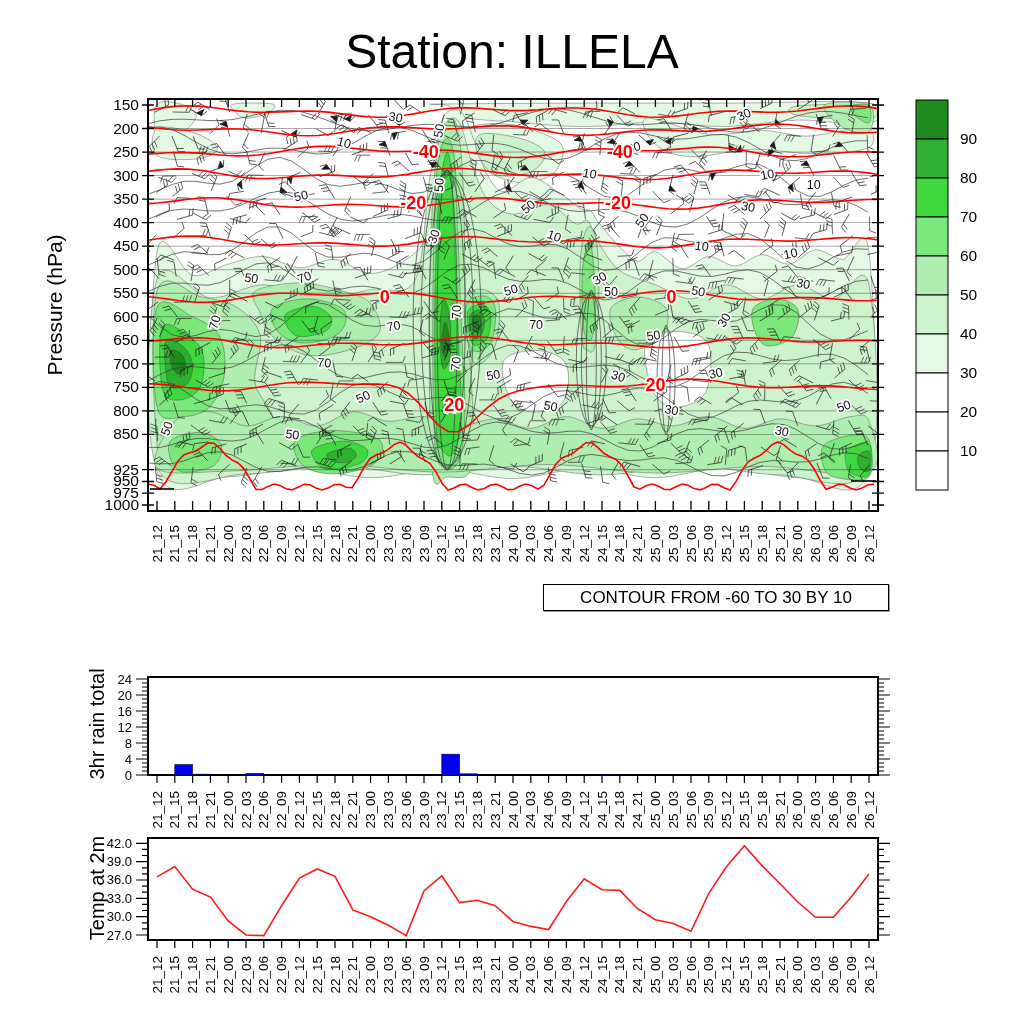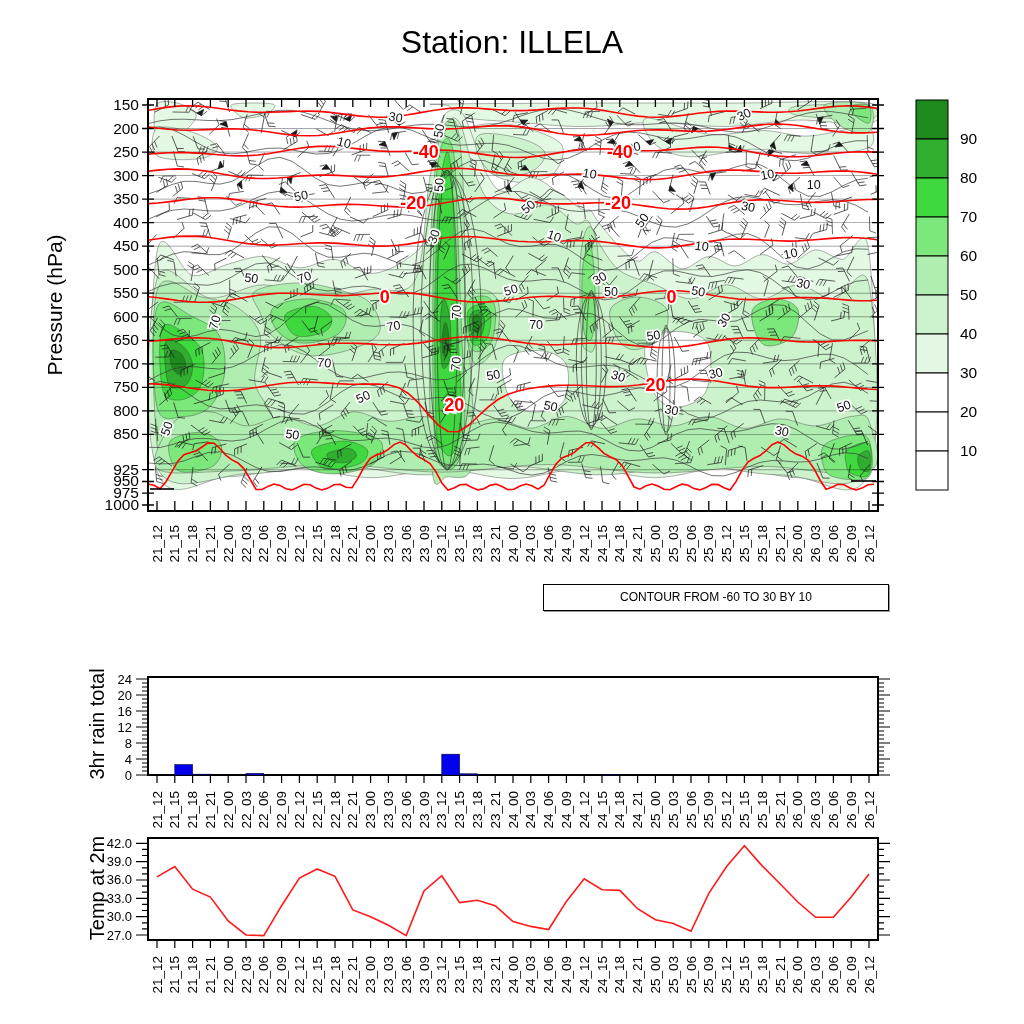--- a/index.html
+++ b/index.html
@@ -1,24 +1,24 @@
 <!DOCTYPE html>
 <html><head>
 <meta charset="utf-8">
 <style>
   html,body{margin:0;padding:0;background:#fff;}
   .page{position:relative;width:1024px;height:1024px;background:#fff;overflow:hidden;
         font-family:"Liberation Sans",sans-serif;}
-  .title{position:absolute;left:0;right:0;top:24px;text-align:center;font-size:32px;color:#000;}
+  .title{position:absolute;left:0;right:0;top:24px;text-align:center;font-size:48px;color:#000;}
   .vlabel{position:absolute;white-space:nowrap;transform:translate(-50%,-50%) rotate(-90deg);color:#000;}
   #pressure-label{left:55px;top:305px;font-size:21px;}
   #rain-label{left:97px;top:724px;font-size:20px;}
   #temp-label{left:97px;top:888px;font-size:20px;}
   .contour-note{position:absolute;left:543px;top:584px;width:344px;height:25px;
-        border:1.6px solid #000;font-size:12px;line-height:25px;text-align:center;color:#000;
+        border:1.6px solid #000;font-size:17px;line-height:25px;text-align:center;color:#000;
         box-shadow:1px 1px 0 #999;}
   svg{position:absolute;left:0;top:0;}
   svg text{font-family:"Liberation Sans",sans-serif;}
 </style>
 </head>
 <body>
 
 <div class="page">
   <div class="title">Station: ILLELA</div>
   <div class="vlabel" id="pressure-label">Pressure (hPa)</div>

